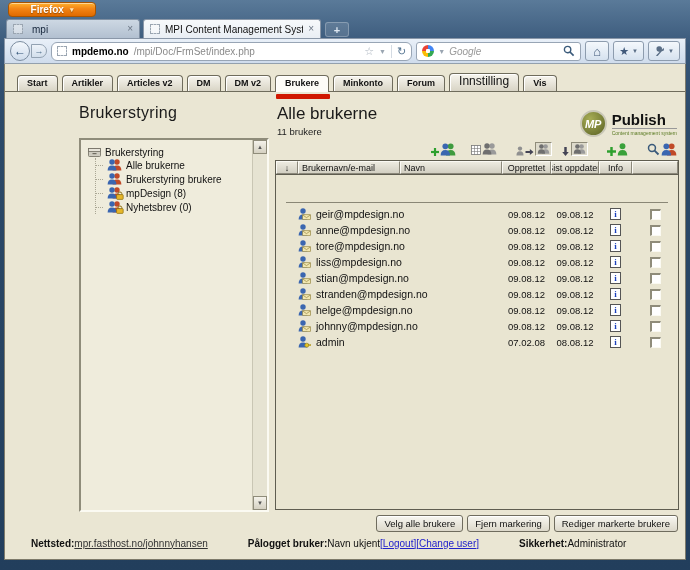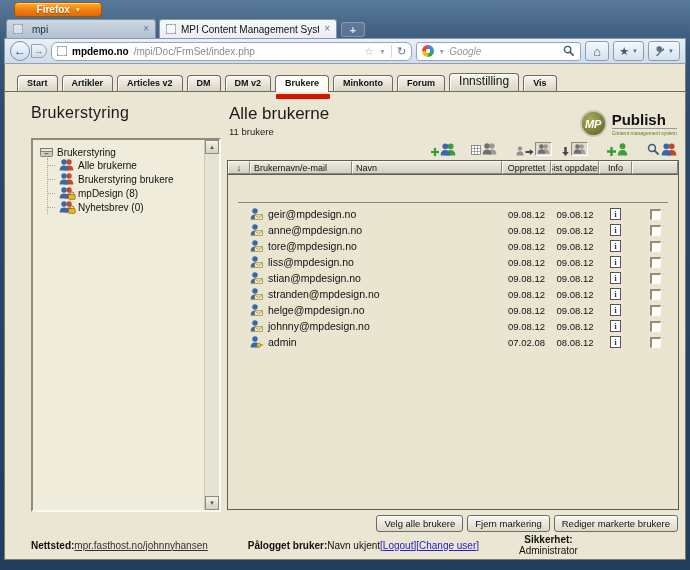--- a/index.html
+++ b/index.html
@@ -8,21 +8,21 @@
   
   .window {
     width: 690px; height: 570px;
     background: linear-gradient(180deg, #5a7a99 0%, #39587a 8%, #2c4a6a 20%, #223e5c 100%);
     padding: 0 4px 10px 4px;
     display: flex; flex-direction: column;
     position: relative;
   }
   .titlebar { height: 18px; position: relative; flex: 0 0 auto; }
   .ff-btn {
-    position: absolute; left: 10px; top: 2px;
+    position: absolute; left: 4px; top: 2px;
     width: 88px; height: 15px;
     background: linear-gradient(#ffb12e, #f28415 45%, #e06a00);
     border: 1px solid #a85400; border-radius: 4px;
     color: #fff; font-size: 10px; font-weight: bold;
     display: flex; align-items: center; justify-content: center; gap: 6px;
     text-shadow: 0 1px 1px rgba(0,0,0,.35);
     box-shadow: inset 0 1px 0 rgba(255,255,255,.5);
     cursor: pointer;
   }
   .ff-caret { font-size: 7px; color: #ffe2b0; }
@@ -35,21 +35,21 @@
     border-radius: 3px 3px 0 0;
     background: linear-gradient(#cdd8e3, #b2c0d0);
     cursor: pointer;
   }
   .btab.active {
     background: linear-gradient(#f7f9fb, #e9eef4);
     border-color: #8a97a8;
     color: #111;
   }
   .btab .tlabel { white-space: nowrap; overflow: hidden; }
-  .btab-mpi { width: 150px; gap: 9px; }
+  .btab-mpi { width: 134px; gap: 9px; }
   .btab-cms { width: 178px; margin-left: 3px; }
   .favicon-ph { width: 10px; height: 10px; border: 1px dashed #9aa5b1; flex: 0 0 auto; background: rgba(255,255,255,.4); }
   .tclose { margin-left: auto; color: #6b7684; font-size: 10px; line-height: 1; cursor: pointer; }
   .tclose::before { content: "×"; }
   .newtab {
     width: 24px; height: 15px; margin-left: 4px; margin-bottom: 1px;
     border: 1px solid rgba(255,255,255,.25); border-radius: 3px;
     background: rgba(255,255,255,.12);
     color: #dfe8f2; font-size: 11px; font-weight: bold;
     display: flex; align-items: center; justify-content: center;
@@ -143,21 +143,21 @@
     box-shadow: inset 1px 1px 0 #fff;
     cursor: pointer; white-space: nowrap;
   }
   .ctab.big { font-size: 12px; font-weight: normal; padding-top: 0; }
   .ctab.active { background: #fdfcf7; padding-bottom: 4px; margin-bottom: -1px; }
   .ctab.active::after {
     content: ""; position: absolute; left: 0; right: -2px; bottom: -7px;
     height: 5px; background: #d01800; border-radius: 1px;
   }
 
-  .content { flex: 0 0 440px; display: flex; padding: 0 6px 0 26px; }
+  .content { flex: 0 0 440px; display: flex; padding: 0 6px 0 26px; margin-left: 48px; }
 
   .left-col { width: 190px; display: flex; flex-direction: column; flex: 0 0 auto; }
   .page-title { font-size: 16px; font-weight: normal; color: #1a1a1a; margin-top: 12px; letter-spacing: .3px; }
   .sidebar {
     margin-top: 16px; margin-bottom: 20px; flex: 1;
     background: #efecdc;
     border-top: 2px solid #8f8c7a; border-left: 2px solid #8f8c7a;
     border-bottom: 2px solid #fbfaf2; border-right: 2px solid #fbfaf2;
     display: flex;
   }
@@ -257,21 +257,21 @@
     box-shadow: inset 0 1px 0 #fff; cursor: pointer; white-space: nowrap;
   }
 
   .statusbar {
     flex: 0 0 20px; display: flex; align-items: center;
     font-size: 10px; color: #111; padding: 2px 14px 0 26px; gap: 0;
   }
   .sb-label { font-weight: bold; }
   .sb-group { display: flex; align-items: center; white-space: nowrap; }
   .sb-g2 { margin-left: 40px; }
-  .sb-g3 { margin-left: 40px; flex-direction: column; }
+  .sb-g3 { margin-left: 40px; }
   .sb-link-dark { color: #333; text-decoration: underline; cursor: pointer; }
   .sb-link { color: #2222cc; text-decoration: underline; cursor: pointer; }
 
   svg { display: block; }
 </style>
 </head>
 <body>
 
 <svg width="0" height="0" style="position:absolute" aria-hidden="true">
   <defs>

